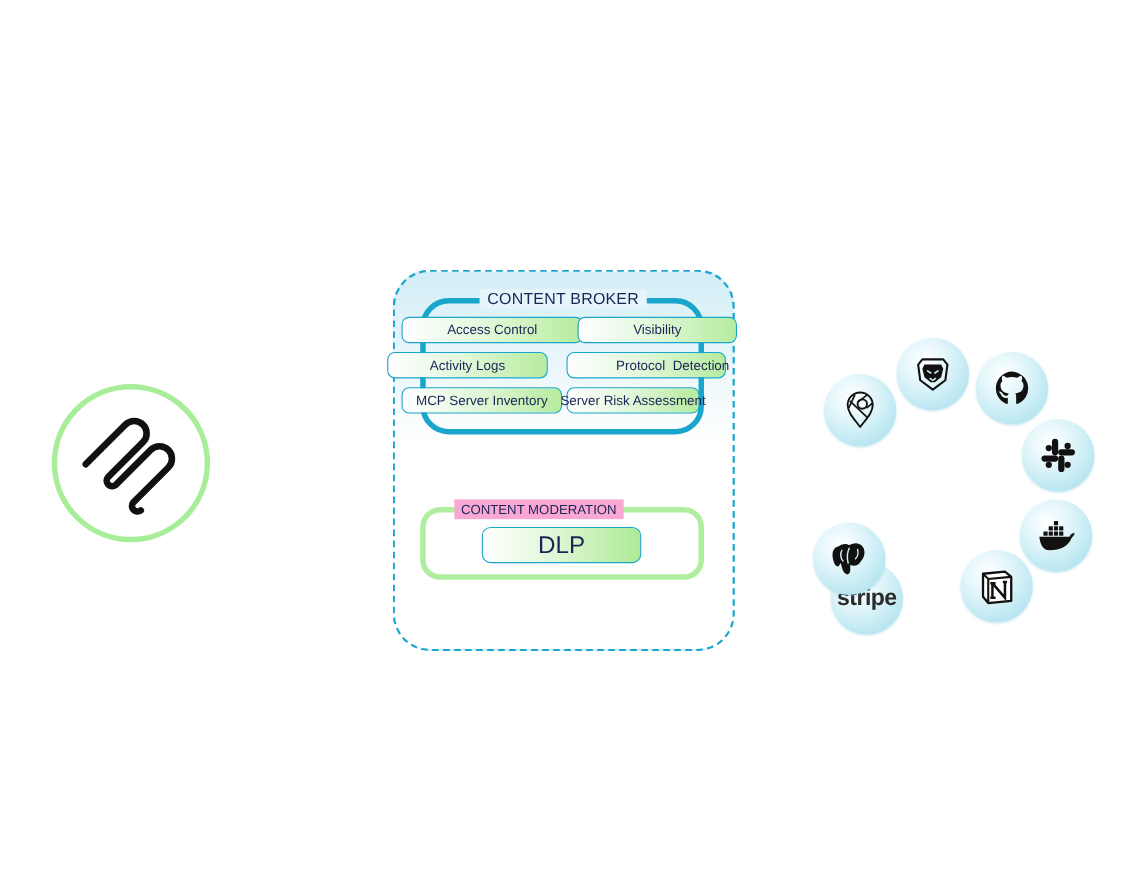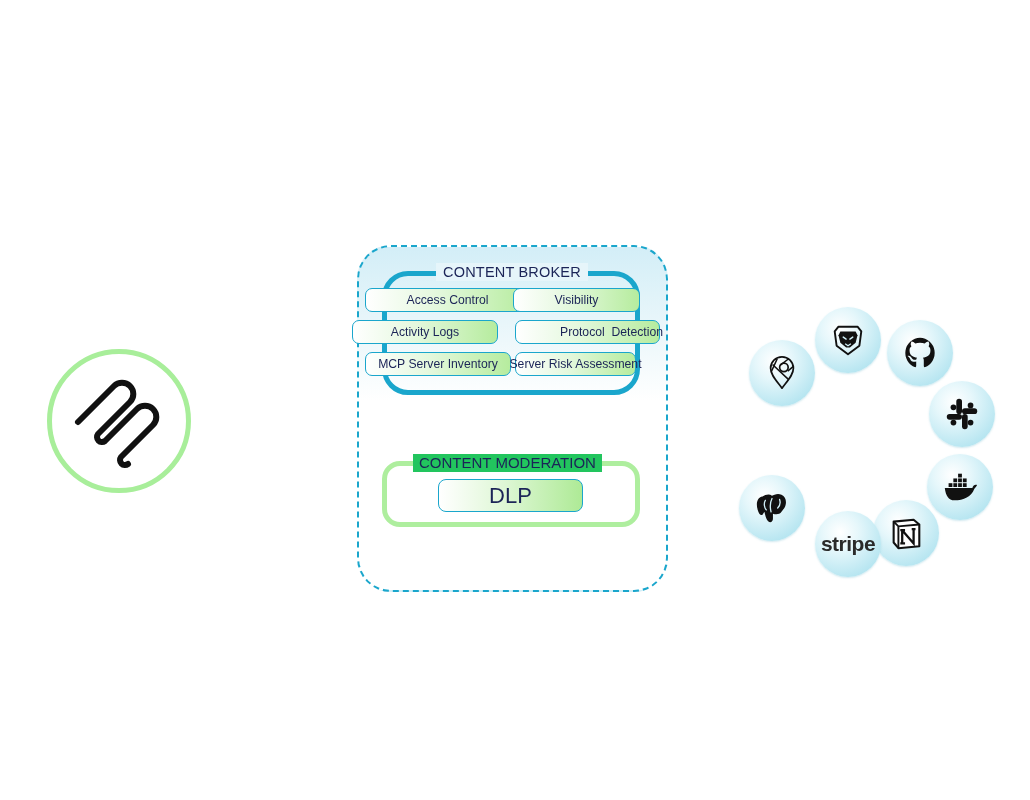--- a/index.html
+++ b/index.html
@@ -14,21 +14,21 @@
     background:linear-gradient(180deg, #d3eef7 0%, #eef8fb 28%, #ffffff 45%, #ffffff 100%); }
 
   .broker-bracket { position:absolute; left:382px; top:271px; width:258px; height:124px; box-sizing:border-box; border:5px solid #1aa6cc; border-radius:26px; }
   .broker-title { position:absolute; left:436px; top:263px; padding:0 7px; background:#e6f5fa; font-size:14.5px; letter-spacing:0.2px; color:#1b2457; white-space:nowrap; line-height:18px; }
 
   .card { position:absolute; height:24px; box-sizing:border-box; border:1.5px solid #1aa6cc; border-radius:7px;
     background:linear-gradient(90deg, #ffffff 0%, #e3f8dc 45%, #b6ec9e 100%);
     font-size:12.2px; color:#1b2457; display:flex; align-items:center; justify-content:center; white-space:nowrap; }
 
   .mod-bracket { position:absolute; left:382px; top:461px; width:258px; height:66px; box-sizing:border-box; border:5px solid #aeee9e; border-radius:18px; background:#fff; }
-  .mod-title { position:absolute; left:413px; top:454px; padding:0 6px; background:#22c55e; font-size:15px; color:#1b2457; white-space:nowrap; line-height:18px; }
+  .mod-title { position:absolute; left:413px; top:454px; padding:0 6px; background:#f9a8d4; font-size:12px; color:#1b2457; white-space:nowrap; line-height:18px; }
   .dlp-card { position:absolute; left:438px; top:479px; width:145px; height:33px; box-sizing:border-box; border:1.5px solid #1aa6cc; border-radius:8px;
     background:linear-gradient(90deg, #ffffff 0%, #dff7d6 45%, #aeea96 100%);
     font-size:22px; color:#1b2457; display:flex; align-items:center; justify-content:center; }
 
   
   .bubble { position:absolute; width:66px; height:66px; border-radius:50%;
     background:radial-gradient(circle at 38% 32%, #ffffff 0%, #e6f7fb 30%, #b8e6f1 75%, #a6dcec 100%);
     box-shadow:0 1px 2px rgba(120,190,210,0.35);
     display:flex; align-items:center; justify-content:center; }
   .bubble svg { width:38px; height:38px; }
@@ -42,21 +42,21 @@
     <path d="M8 50 L44 14 A11 11 0 0 1 60 30 L28 62 A5 5 0 0 0 35 69 L67 37 A11 11 0 0 1 83 53 L51 85 A5 5 0 0 0 58 92" fill="none" stroke="#111" stroke-width="6" stroke-linecap="round" stroke-linejoin="round"></path>
     <path d="M36 30 L47 19 M41 46 L60 27 M50 74 L74 50" fill="none" stroke="#111" stroke-width="0"></path>
   </svg>
 </div>
 
 <div class="broker-container"></div>
 <div class="broker-bracket"></div>
 <div class="broker-title">CONTENT BROKER</div>
 
 <div class="card" style="left:365px;top:288px;width:165px;">Access Control</div>
-<div class="card" style="left:513px;top:288px;width:127px;">Visibility</div>
+<div class="card" style="left:525px;top:288px;width:145px;">Visibility</div>
 <div class="card" style="left:352px;top:320px;width:146px;">Activity Logs</div>
 <div class="card" style="left:515px;top:320px;width:145px;white-space:pre;padding-left:48px;">Protocol  Detection</div>
 <div class="card" style="left:365px;top:352px;width:146px;">MCP Server Inventory</div>
 <div class="card" style="left:515px;top:352px;width:121px;">Server Risk Assessment</div>
 
 <div class="mod-bracket"></div>
 <div class="mod-title">CONTENT MODERATION</div>
 <div class="dlp-card">DLP</div>
 
 <div class="bubble" style="left:749px;top:340px;">
@@ -114,21 +114,21 @@
 </div>
 
 <div class="bubble" style="left:873px;top:500px;">
   <svg viewBox="0 0 40 40">
     <path d="M7 8 L28 6 L34 11 L34 34 L12 36 L7 30 Z" fill="#fff" stroke="#111" stroke-width="2.2" stroke-linejoin="round"></path>
     <path d="M7 8 L12 13 L34 11 M12 13 L12 36" fill="none" stroke="#111" stroke-width="2"></path>
     <path d="M16 17 L16 31 M16 17 L28 31 L28 16 M14 17 L19 17 M26 16 L30 16 M14 31 L19 31" fill="none" stroke="#111" stroke-width="2.4"></path>
   </svg>
 </div>
 
-<div class="bubble" style="left:815px;top:511px;text-align:center;">
+<div class="bubble" style="left:755px;top:511px;text-align:center;">
   <span class="stripe-text">stripe</span>
 </div>
 
 <div class="bubble" style="left:739px;top:475px;">
   <svg viewBox="0 0 40 40">
     <path d="M10 8 C4 9 3 16 5 22 C6 26 8 28 10 27 L12 24 C13 28 14 34 18 35 C20 35 21 33 21 31 L21 26 C24 27 28 27 30 24 L33 20 C36 15 35 8 30 6 C26 4 22 6 20 7 C17 5 13 6 10 8 Z" fill="#111"></path>
     <path d="M13 12 C11 15 12 20 14 22 M20 10 C18 14 18 20 19 24 M28 11 C29 14 28 18 26 20" fill="none" stroke="#cfeef6" stroke-width="1.4" stroke-linecap="round"></path>
   </svg>
 </div>
 

